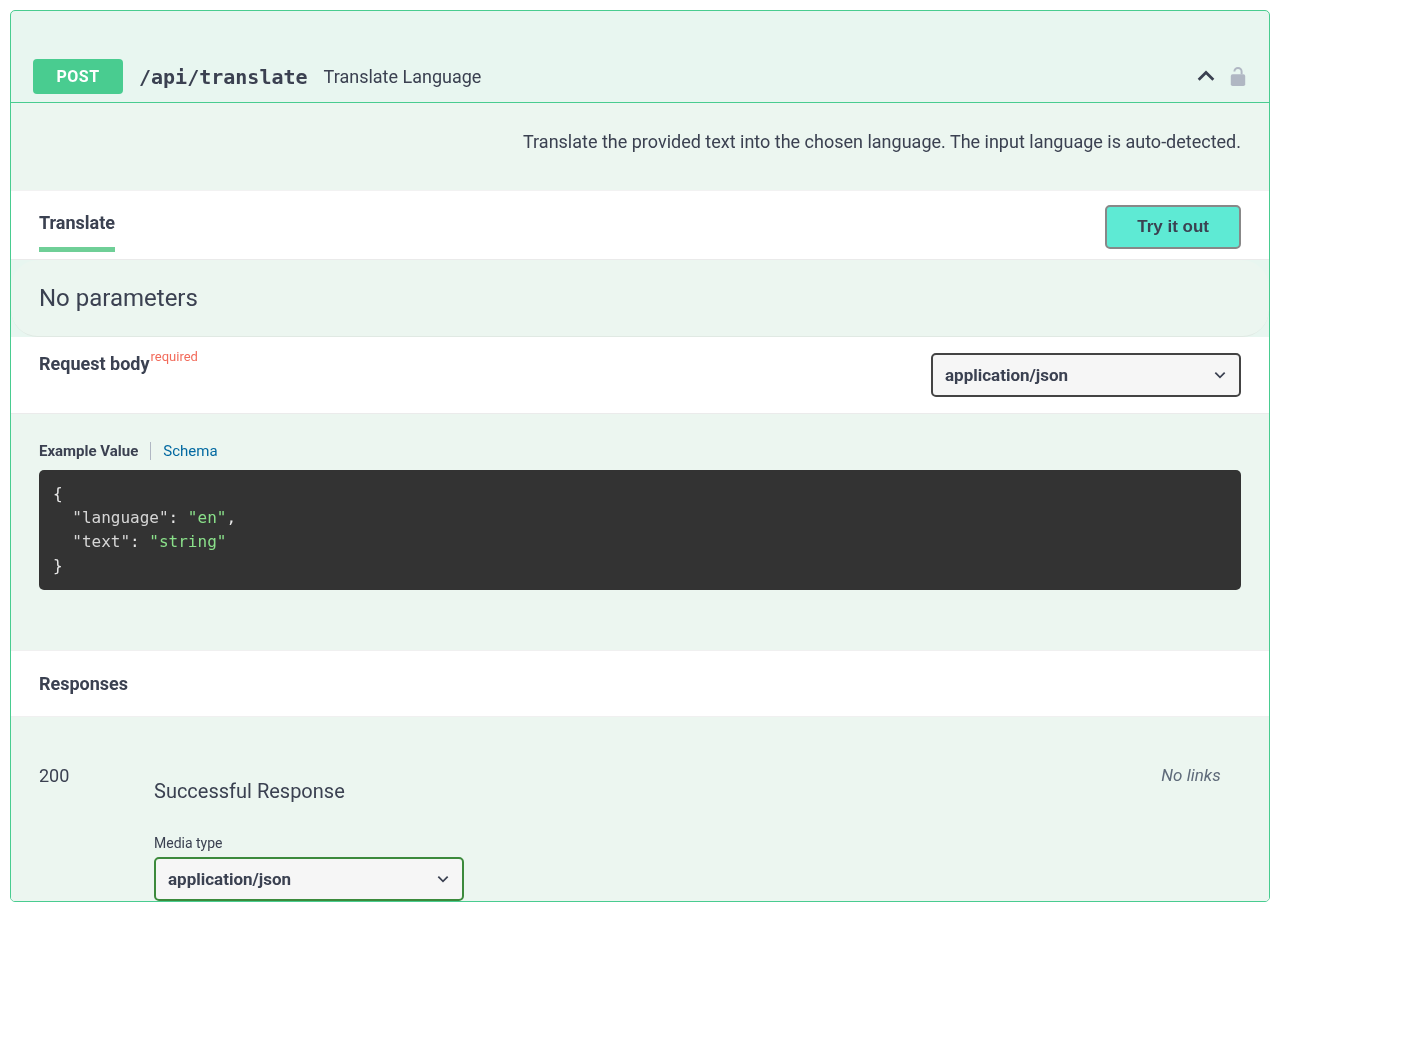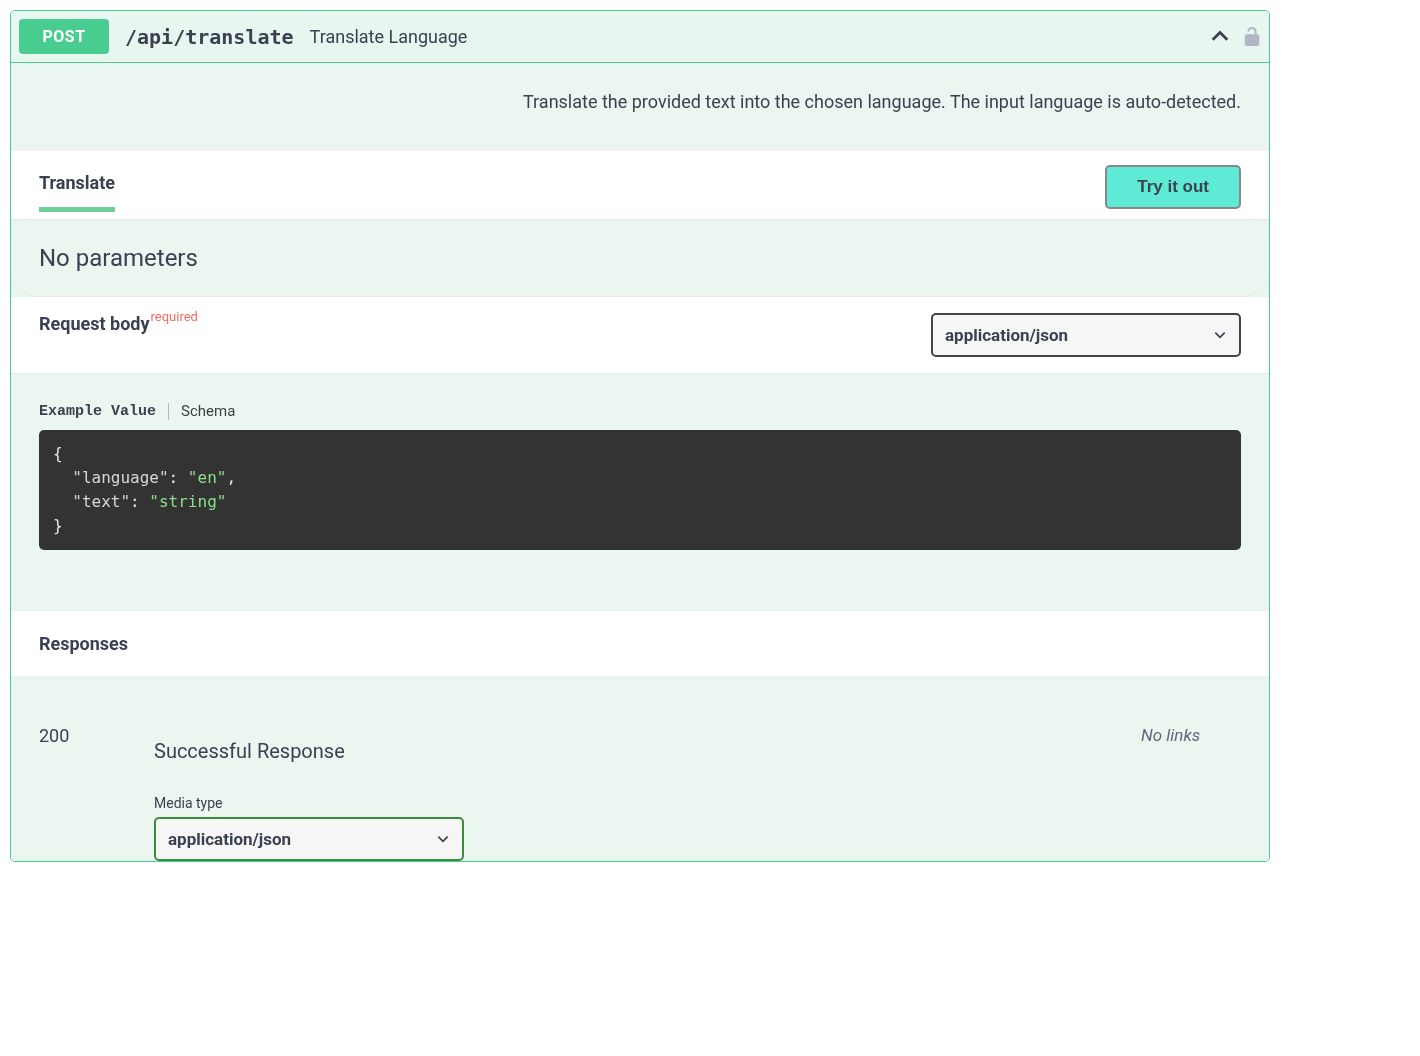--- a/index.html
+++ b/index.html
@@ -12,24 +12,25 @@
   .operation {
     border: 1px solid #49cc90;
     border-radius: 5px;
     background: #e8f6f0;
     overflow: hidden;
     width: 1260px;
   }
   .op-header {
     display: flex;
     align-items: center;
-    padding: 8px 8px;
+    padding: 8px 22px;
     cursor: pointer;
     background: #e8f6f0;
     border-bottom: 1px solid #49cc90;
+    margin-top: 40px;
   }
   .method-badge {
     background: #49cc90;
     color: #fff;
     font-weight: 700;
     font-size: 16px;
     padding: 8px 0;
     width: 90px;
     text-align: center;
     border-radius: 4px;
@@ -144,24 +145,23 @@
     display: flex;
     align-items: center;
     font-size: 15px;
     margin-bottom: 10px;
   }
   .model-tab-active {
     font-weight: 700;
     color: #3b4151;
     padding-right: 12px;
     border-right: 1px solid #b0b7c3;
-    font-family: Liberation Mono, monospace;
   }
   .model-tab {
-    color: #404040;
+    color: #0369a1;
     padding-left: 12px;
     cursor: pointer;
   }
   .code-block {
     background: #333333;
     color: #e6e6e6;
     border-radius: 5px;
     padding: 12px 14px;
     font-family: ui-monospace, Menlo, Monaco, Consolas, monospace;
     font-size: 16px;
@@ -225,21 +225,21 @@
     color: #3b4151;
     width: 310px;
     display: flex;
     align-items: center;
     justify-content: space-between;
     cursor: pointer;
     background: #f6f6f6;
   }
   .resp-links {
     width: 100px;
-    text-align: left;
+    text-align: center;
     font-style: italic;
     font-size: 17px;
     color: #5f6b7a;
   }
 </style>
 </head>
 <body>
 
 <div class="operation">
   <div class="op-header">

